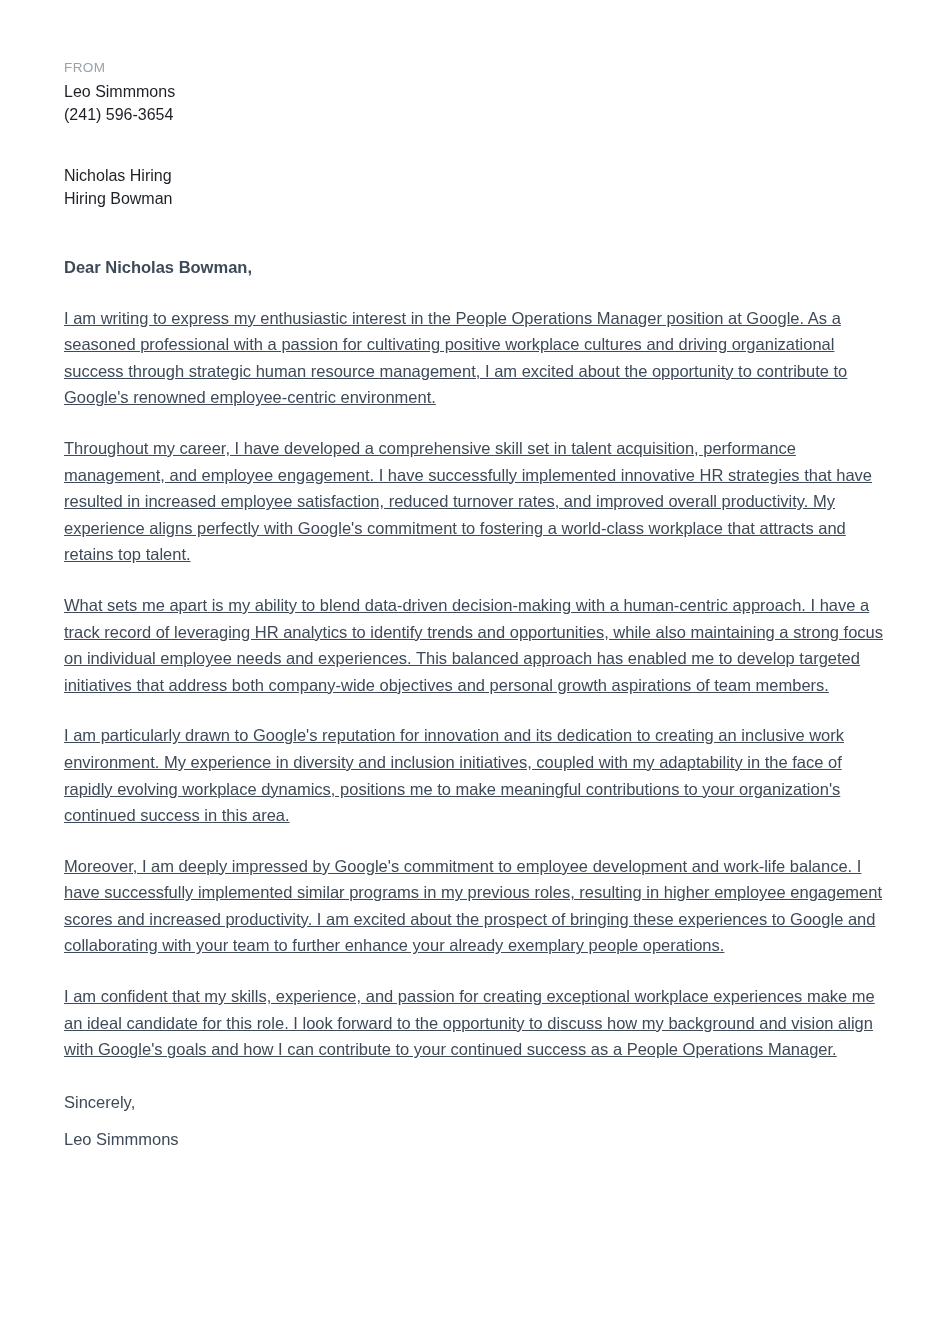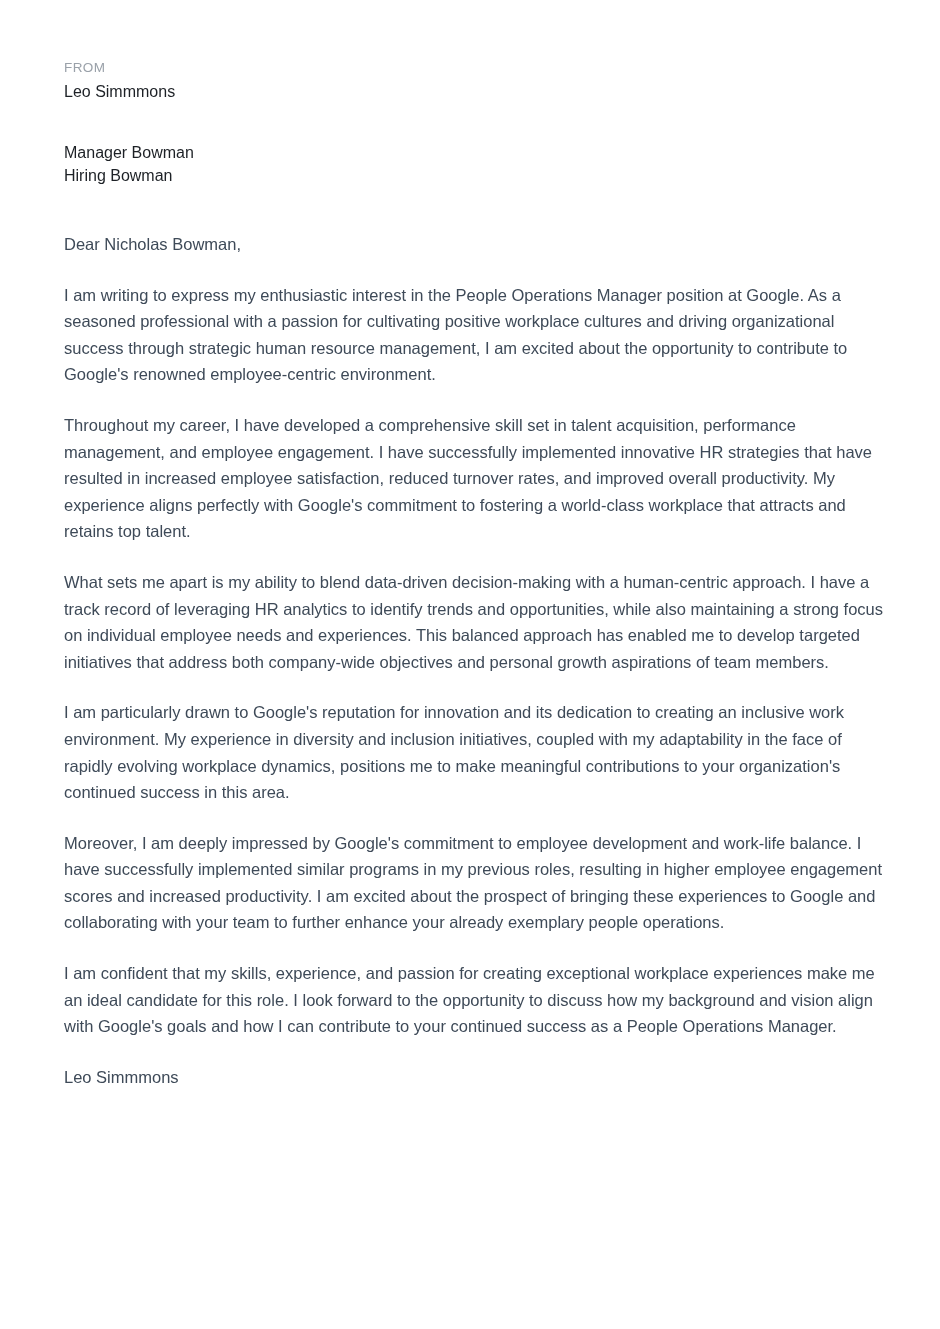--- a/index.html
+++ b/index.html
@@ -32,53 +32,57 @@
   }
   .letter-body {
     margin-top: 44px;
     color: #3e4a58;
     font-size: 16.5px;
     line-height: 26.6px;
     max-width: 828px;
   }
   .salutation {
     margin-bottom: 24px;
+    font-weight: bold;
   }
   .paragraph {
     margin-bottom: 24px;
+    text-decoration: underline;
   }
   .closing {
     margin-top: 26px;
     margin-bottom: 11px;
   }
   .signature {
     margin-bottom: 0;
   }
 </style>
 </head>
 <body>
 
 <div class="page">
 
   <div class="contact-block">
     <div class="contact-label">FROM</div>
     <div class="contact-line">Leo Simmmons</div>
+    <div class="contact-line">(241) 596-3654</div>
   </div>
 
   <div class="contact-block">
-    <div class="contact-line">Manager Bowman</div>
+    <div class="contact-line">Nicholas Hiring</div>
     <div class="contact-line">Hiring Bowman</div>
   </div>
 
   <div class="letter-body">
     <div class="salutation">Dear Nicholas Bowman,</div>
 
     <p class="paragraph">I am writing to express my enthusiastic interest in the People Operations Manager position at Google. As a seasoned professional with a passion for cultivating positive workplace cultures and driving organizational success through strategic human resource management, I am excited about the opportunity to contribute to Google's renowned employee-centric environment.</p>
     <p class="paragraph">Throughout my career, I have developed a comprehensive skill set in talent acquisition, performance management, and employee engagement. I have successfully implemented innovative HR strategies that have resulted in increased employee satisfaction, reduced turnover rates, and improved overall productivity. My experience aligns perfectly with Google's commitment to fostering a world-class workplace that attracts and retains top talent.</p>
     <p class="paragraph">What sets me apart is my ability to blend data-driven decision-making with a human-centric approach. I have a track record of leveraging HR analytics to identify trends and opportunities, while also maintaining a strong focus on individual employee needs and experiences. This balanced approach has enabled me to develop targeted initiatives that address both company-wide objectives and personal growth aspirations of team members.</p>
     <p class="paragraph">I am particularly drawn to Google's reputation for innovation and its dedication to creating an inclusive work environment. My experience in diversity and inclusion initiatives, coupled with my adaptability in the face of rapidly evolving workplace dynamics, positions me to make meaningful contributions to your organization's continued success in this area.</p>
     <p class="paragraph">Moreover, I am deeply impressed by Google's commitment to employee development and work-life balance. I have successfully implemented similar programs in my previous roles, resulting in higher employee engagement scores and increased productivity. I am excited about the prospect of bringing these experiences to Google and collaborating with your team to further enhance your already exemplary people operations.</p>
     <p class="paragraph">I am confident that my skills, experience, and passion for creating exceptional workplace experiences make me an ideal candidate for this role. I look forward to the opportunity to discuss how my background and vision align with Google's goals and how I can contribute to your continued success as a People Operations Manager.</p>
 
+    <div class="closing">Sincerely,</div>
     <div class="signature">Leo Simmmons</div>
   </div>
 
 </div>
 
 </body></html>

